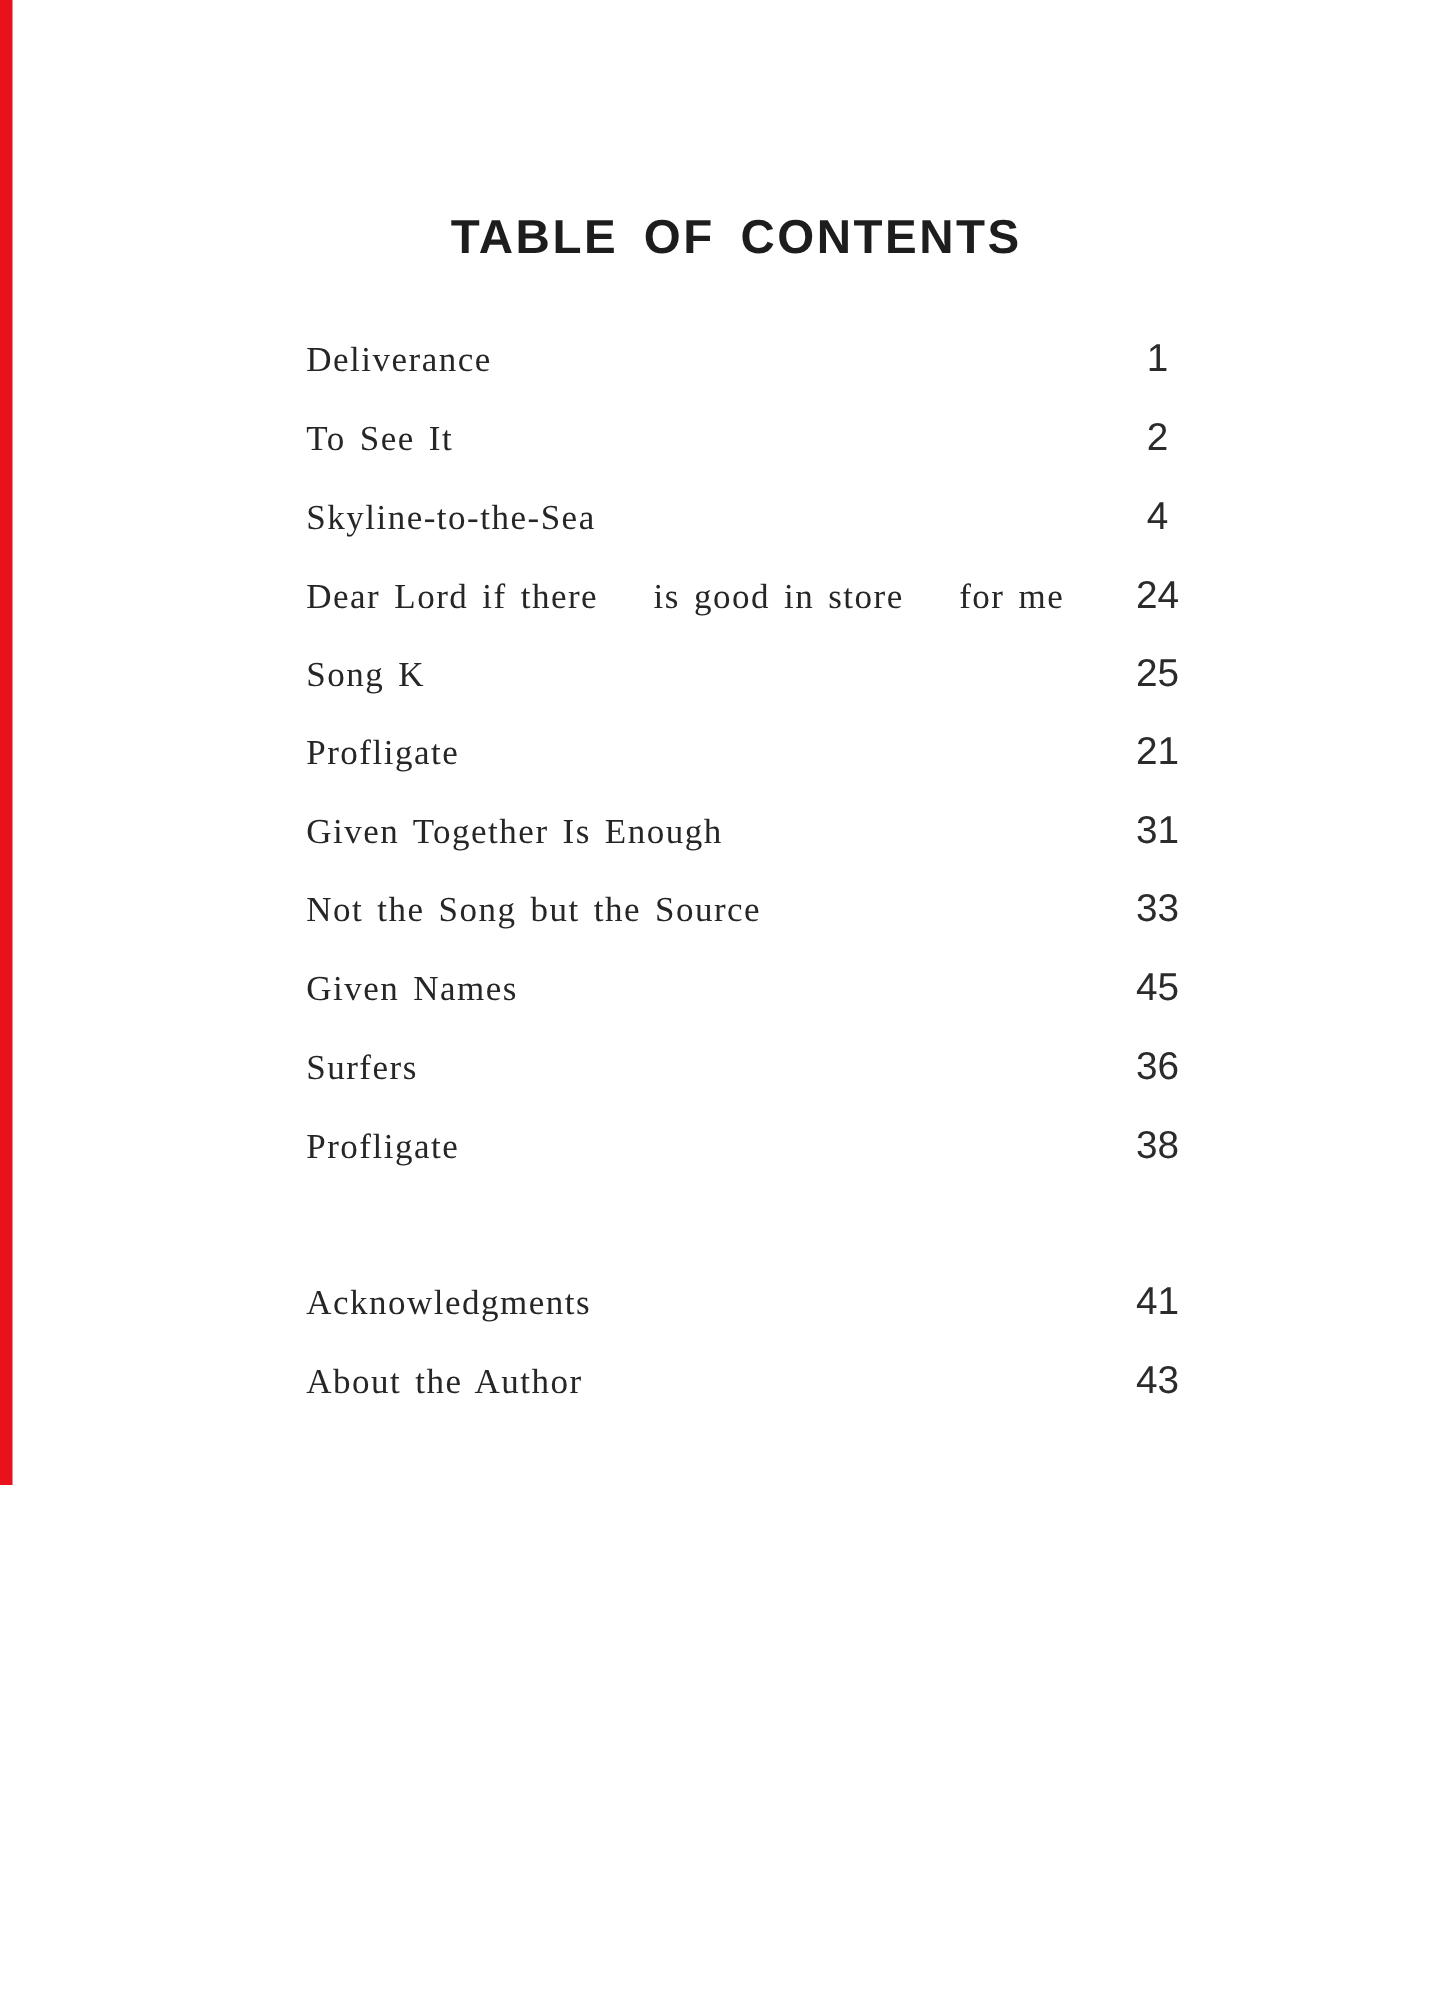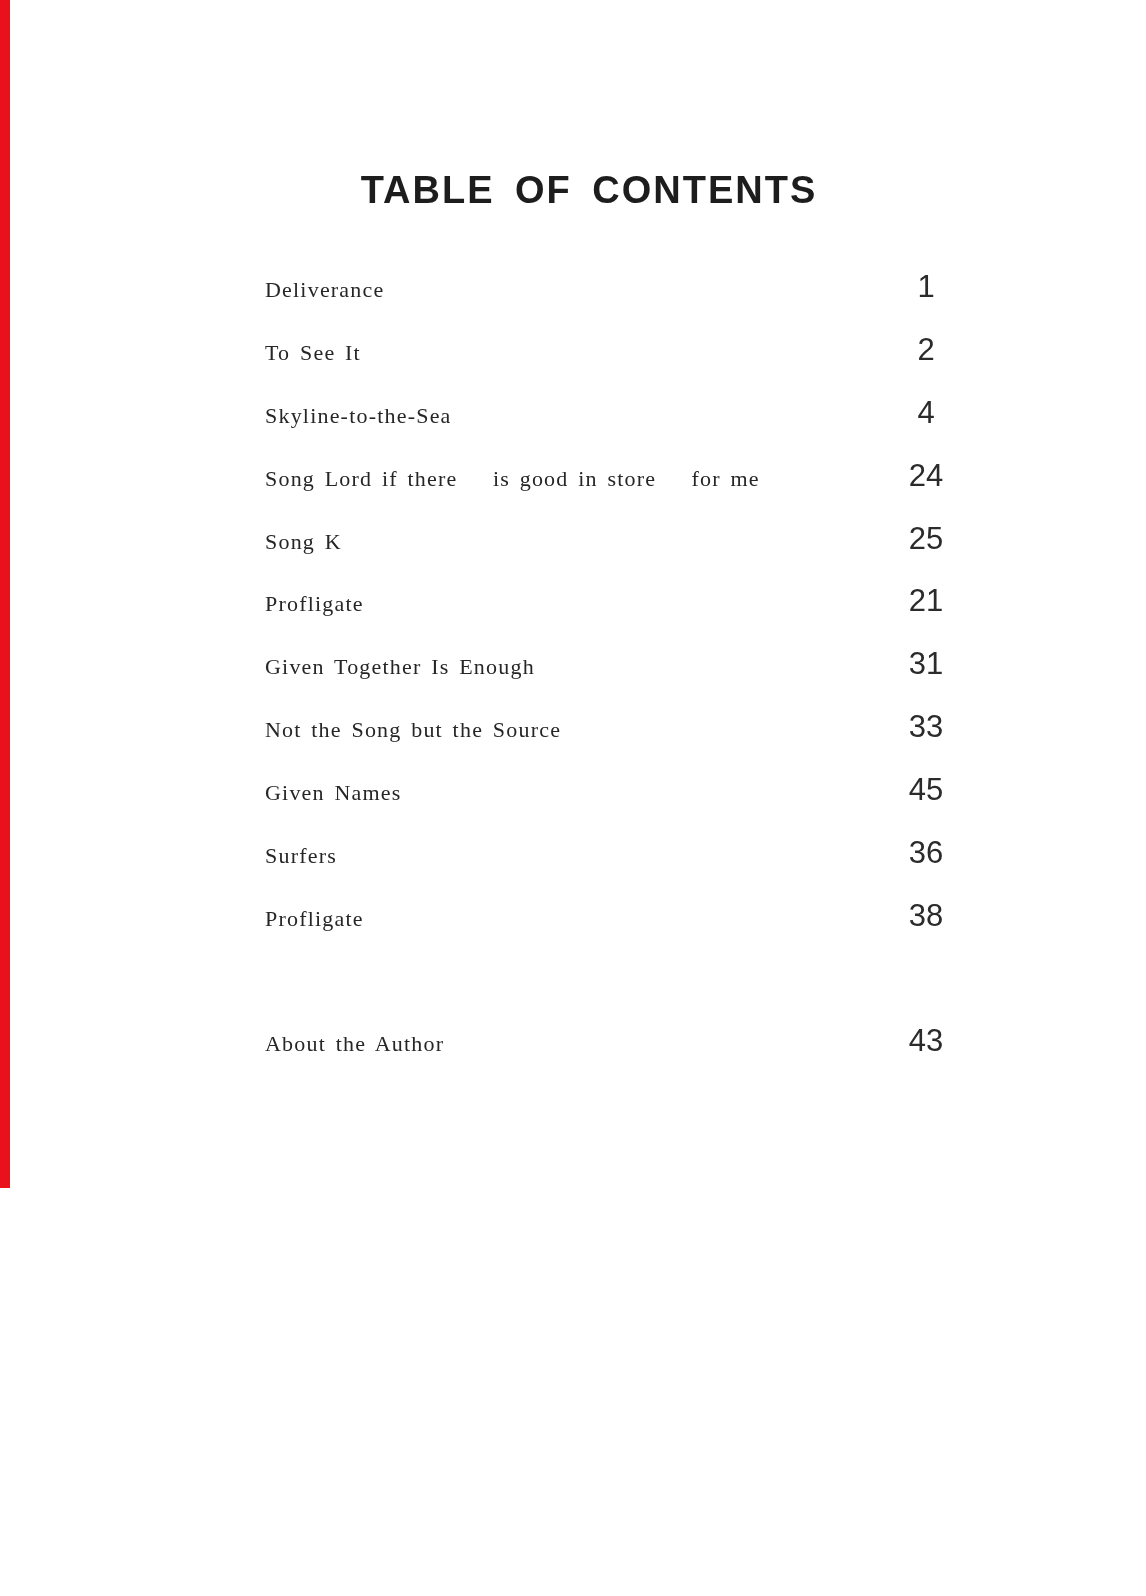--- a/index.html
+++ b/index.html
@@ -46,27 +46,26 @@
     width: 716px;
   }
   .toc-row {
     display: flex;
     justify-content: space-between;
     align-items: baseline;
     height: 62.9px;
   }
   .toc-row .entry-title {
     font-family: "Liberation Serif", serif;
-    font-size: 22px;
+    font-size: 28px;
     line-height: 36px;
     letter-spacing: 1.2px;
     word-spacing: 3px;
     color: #262626;
     white-space: pre;
-    margin-left: 20px;
   }
   .toc-row .entry-page {
     font-family: "Liberation Sans", sans-serif;
     font-size: 31px;
     line-height: 36px;
     letter-spacing: 0;
     color: #2b2b2b;
     width: 70px;
     text-align: center;
     flex: 0 0 auto;
@@ -92,21 +91,21 @@
     </div>
     <div class="toc-row">
       <span class="entry-title">To See It</span>
       <span class="entry-page">2</span>
     </div>
     <div class="toc-row">
       <span class="entry-title">Skyline-to-the-Sea</span>
       <span class="entry-page">4</span>
     </div>
     <div class="toc-row">
-      <span class="entry-title">Song Lord if there  is good in store  for me</span>
+      <span class="entry-title">Dear Lord if there  is good in store  for me</span>
       <span class="entry-page">24</span>
     </div>
     <div class="toc-row">
       <span class="entry-title">Song K</span>
       <span class="entry-page">25</span>
     </div>
     <div class="toc-row">
       <span class="entry-title">Profligate</span>
       <span class="entry-page">21</span>
     </div>
@@ -126,19 +125,23 @@
       <span class="entry-title">Surfers</span>
       <span class="entry-page">36</span>
     </div>
     <div class="toc-row">
       <span class="entry-title">Profligate</span>
       <span class="entry-page">38</span>
     </div>
 
     <div class="back-matter">
       <div class="toc-row">
+        <span class="entry-title">Acknowledgments</span>
+        <span class="entry-page">41</span>
+      </div>
+      <div class="toc-row">
         <span class="entry-title">About the Author</span>
         <span class="entry-page">43</span>
       </div>
     </div>
 
   </div>
 </div>
 
 </body></html>

